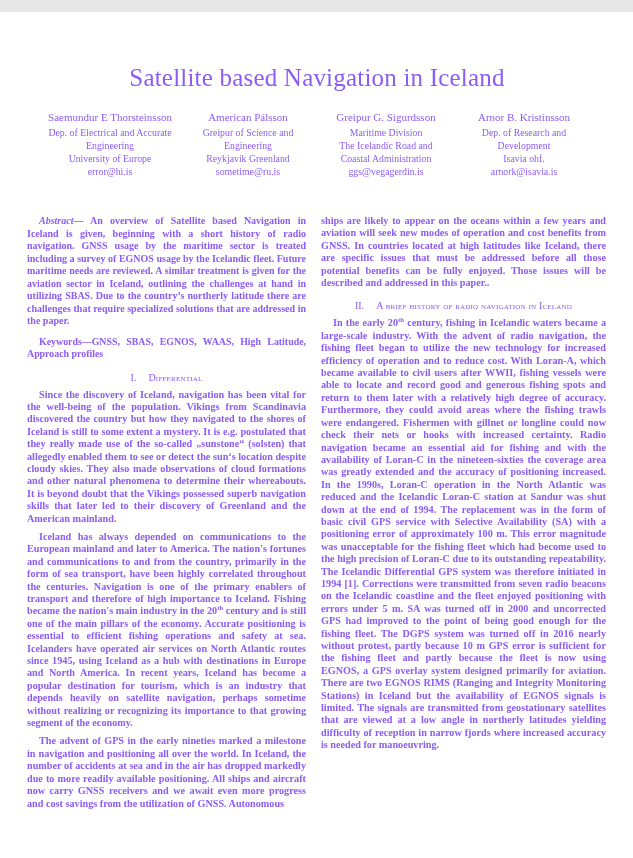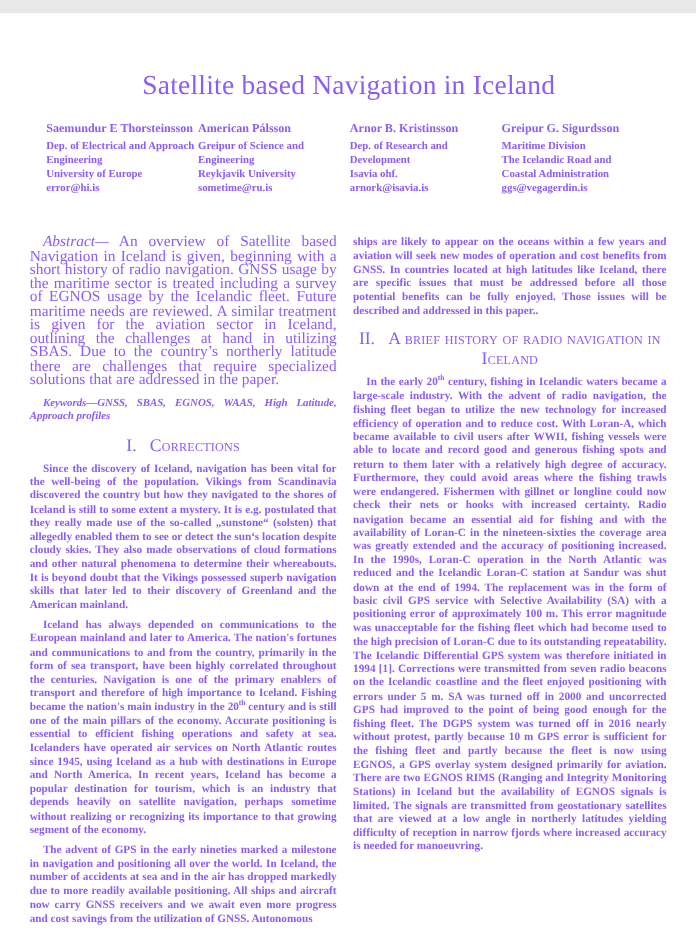--- a/index.html
+++ b/index.html
@@ -21,60 +21,59 @@
     margin:0;
     letter-spacing:0.2px;
   }
   .authors {
     display:flex;
     justify-content:center;
     margin-top:18px;
   }
   .author {
     width:136px;
+    text-align:center;
     padding:0 1px;
-    font-weight:bold;
   }
   .author-name {
     font-size:11px;
     line-height:14px;
     margin-bottom:2px;
     white-space:nowrap;
   }
   .author-line, .author-email {
     font-size:9.8px;
     line-height:13px;
     white-space:nowrap;
   }
   .columns {
     display:flex;
     margin-top:37px;
   }
   .col-left  { width:279px; margin-right:15px; }
   .col-right { width:285px; }
   .abstract {
-    font-weight:normal;
-    font-size:14px;
+    font-weight:bold;
+    font-size:10px;
     line-height:12.5px;
     text-align:justify;
     text-indent:12px;
     margin:0;
   }
   .ab-label { font-style:italic; }
   .keywords {
     font-weight:bold;
-    font-style:italic;
     font-size:9.9px;
     line-height:12.5px;
     text-align:justify;
     text-indent:12px;
     margin:8px 0 0 0;
   }
   .sec {
-    font-size:16px;
+    font-size:10px;
     font-weight:400;
     text-align:center;
     margin:11px 0 6px 0;
   }
   .sec-num { margin-right:12px; }
   .sec-title { font-variant:small-caps; letter-spacing:0.2px; }
   .body {
     font-size:10.2px;
     line-height:12.4px;
     text-align:justify;
@@ -89,55 +88,55 @@
 </head>
 <body>
 
 <div class="page">
 
   <h1 class="paper-title">Satellite based Navigation in Iceland</h1>
 
   <div class="authors">
     <div class="author">
       <div class="author-name">Saemundur E Thorsteinsson</div>
-      <div class="author-line">Dep. of Electrical and Approach</div>
+      <div class="author-line">Dep. of Electrical and Accurate</div>
       <div class="author-line">Engineering</div>
       <div class="author-line">University of Europe</div>
       <div class="author-email">error@hi.is</div>
     </div>
     <div class="author">
       <div class="author-name">American Pálsson</div>
       <div class="author-line">Greipur of Science and</div>
       <div class="author-line">Engineering</div>
-      <div class="author-line">Reykjavik University</div>
+      <div class="author-line">Reykjavik Greenland</div>
       <div class="author-email">sometime@ru.is</div>
+    </div>
+    <div class="author">
+      <div class="author-name">Greipur G. Sigurdsson</div>
+      <div class="author-line">Maritime Division</div>
+      <div class="author-line">The Icelandic Road and</div>
+      <div class="author-line">Coastal Administration</div>
+      <div class="author-email">ggs@vegagerdin.is</div>
     </div>
     <div class="author">
       <div class="author-name">Arnor B. Kristinsson</div>
       <div class="author-line">Dep. of Research and</div>
       <div class="author-line">Development</div>
       <div class="author-line">Isavia ohf.</div>
       <div class="author-email">arnork@isavia.is</div>
-    </div>
-    <div class="author">
-      <div class="author-name">Greipur G. Sigurdsson</div>
-      <div class="author-line">Maritime Division</div>
-      <div class="author-line">The Icelandic Road and</div>
-      <div class="author-line">Coastal Administration</div>
-      <div class="author-email">ggs@vegagerdin.is</div>
     </div>
   </div>
 
   <div class="columns">
 
     <div class="col-left">
       <p class="abstract"><span class="ab-label">Abstract—</span> <span>An overview of Satellite based Navigation in Iceland is given, beginning with a short history of radio navigation. GNSS usage by the maritime sector is treated including a survey of EGNOS usage by the Icelandic fleet. Future maritime needs are reviewed. A similar treatment is given for the aviation sector in Iceland, outlining the challenges at hand in utilizing SBAS.  Due to the country’s northerly latitude there are challenges that require specialized solutions that are addressed in the paper.</span></p>
       <p class="keywords"><span>Keywords—</span><span>GNSS, SBAS, EGNOS, WAAS, High Latitude, Approach profiles</span></p>
 
-      <h2 class="sec"><span class="sec-num">I.</span><span class="sec-title">Corrections</span></h2>
+      <h2 class="sec"><span class="sec-num">I.</span><span class="sec-title">Differential</span></h2>
 
       <p class="body first"><span>Since the discovery of Iceland, navigation has been vital for the well-being of the population. Vikings from Scandinavia discovered the country but how they navigated to the shores of Iceland is still to some extent a mystery. It is e.g. postulated that they really made use of the so-called „sunstone“ (solsten) that allegedly enabled them to see or detect the sun‘s location despite cloudy skies. They also made observations of cloud formations and other natural phenomena to determine their whereabouts. It is beyond doubt that the Vikings possessed superb navigation skills that later led to their discovery of Greenland and the American mainland.</span></p>
       <p class="body"><span>Iceland has always depended on communications to the European mainland and later to America. The nation's fortunes and communications to and from the country, primarily in the form of sea transport, have been highly correlated throughout the centuries. Navigation is one of the primary enablers of transport and therefore of high importance to Iceland. Fishing became the nation's main industry in the 20</span><sup>th</sup><span> century and is still one of the main pillars of the economy. Accurate positioning is essential to efficient fishing operations and safety at sea. Icelanders have operated air services on North Atlantic routes since 1945, using Iceland as a hub with destinations in Europe and North America. In recent years, Iceland has become a popular destination for tourism, which is an industry that depends heavily on satellite navigation, perhaps sometime without realizing or recognizing its importance to that growing segment of the economy.</span></p>
       <p class="body"><span>The advent of GPS in the early nineties marked a milestone in navigation and positioning all over the world. In Iceland, the number of accidents at sea and in the air has dropped markedly due to more readily available positioning. All ships and aircraft now carry GNSS receivers and we await even more progress and cost savings from the utilization of GNSS. Autonomous</span></p>
     </div>
 
     <div class="col-right">
       <p class="body first noindent"><span>ships are likely to appear on the oceans within a few years and aviation will seek new modes of operation and cost benefits from GNSS. In countries located at high latitudes like Iceland, there are specific issues that must be addressed before all those potential benefits can be fully enjoyed. Those issues will be described and addressed in this paper..</span></p>
 
       <h2 class="sec"><span class="sec-num">II.</span><span class="sec-title">A brief history of radio navigation in Iceland</span></h2>

